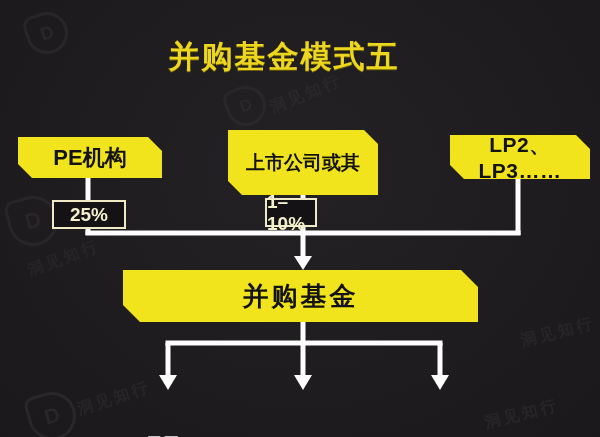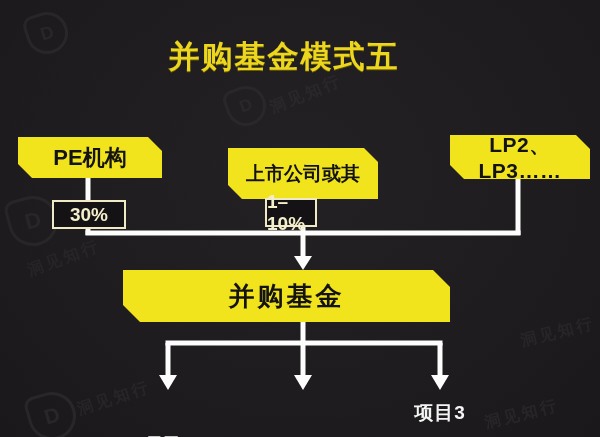--- a/index.html
+++ b/index.html
@@ -21,24 +21,24 @@
   svg.connectors{position:absolute;left:0;top:0;z-index:1;}
   .ybox{
     position:absolute;z-index:2;
     background:#f2e41c;
     color:#131313;font-weight:800;
     display:flex;align-items:center;justify-content:center;
     text-align:center;
     clip-path:polygon(0 0, calc(100% - 14px) 0, 100% 14px, 100% 100%, 14px 100%, 0 calc(100% - 14px));
   }
   .box-pe{left:18px;top:137px;width:144px;height:41px;font-size:22px;}
-  .box-listed{left:228px;top:148px;width:150px;height:51px;font-size:19px;line-height:23px;flex-direction:column;}
+  .box-listed{left:228px;top:130px;width:150px;height:65px;font-size:19px;line-height:23px;flex-direction:column;}
   .box-lp{left:450px;top:135px;width:140px;height:44px;font-size:21px;letter-spacing:0.5px;}
   .box-fund{
-    left:123px;top:270px;width:327px;height:52px;
+    left:123px;top:270px;width:355px;height:52px;
     font-size:26px;letter-spacing:3px;
     clip-path:polygon(0 0, calc(100% - 17px) 0, 100% 17px, 100% 100%, 17px 100%, 0 calc(100% - 17px));
   }
   .stake{
     position:absolute;z-index:3;
     background:#141214;
     border:2px solid #efe9c6;
     color:#f3eecb;font-weight:700;font-size:19px;
     display:flex;align-items:center;justify-content:center;
     box-sizing:border-box;
@@ -121,26 +121,25 @@
     <span>PE机构</span>
   </div>
   <div class="ybox box-listed">
     <span>上市公司或其</span>
   </div>
   <div class="ybox box-lp">
     <span>LP2、LP3……</span>
   </div>
 
   <div class="stake stake-pe">
-    <span>30%</span>
+    <span>25%</span>
   </div>
   <div class="stake stake-listed">
     <span>1–10%</span>
   </div>
 
   <div class="ybox box-fund">
     <span>并购基金</span>
   </div>
 
   <div class="project project-1">项目1</div>
-  <div class="project project-3">项目3</div>
 
 </div>
 
 </body></html>

